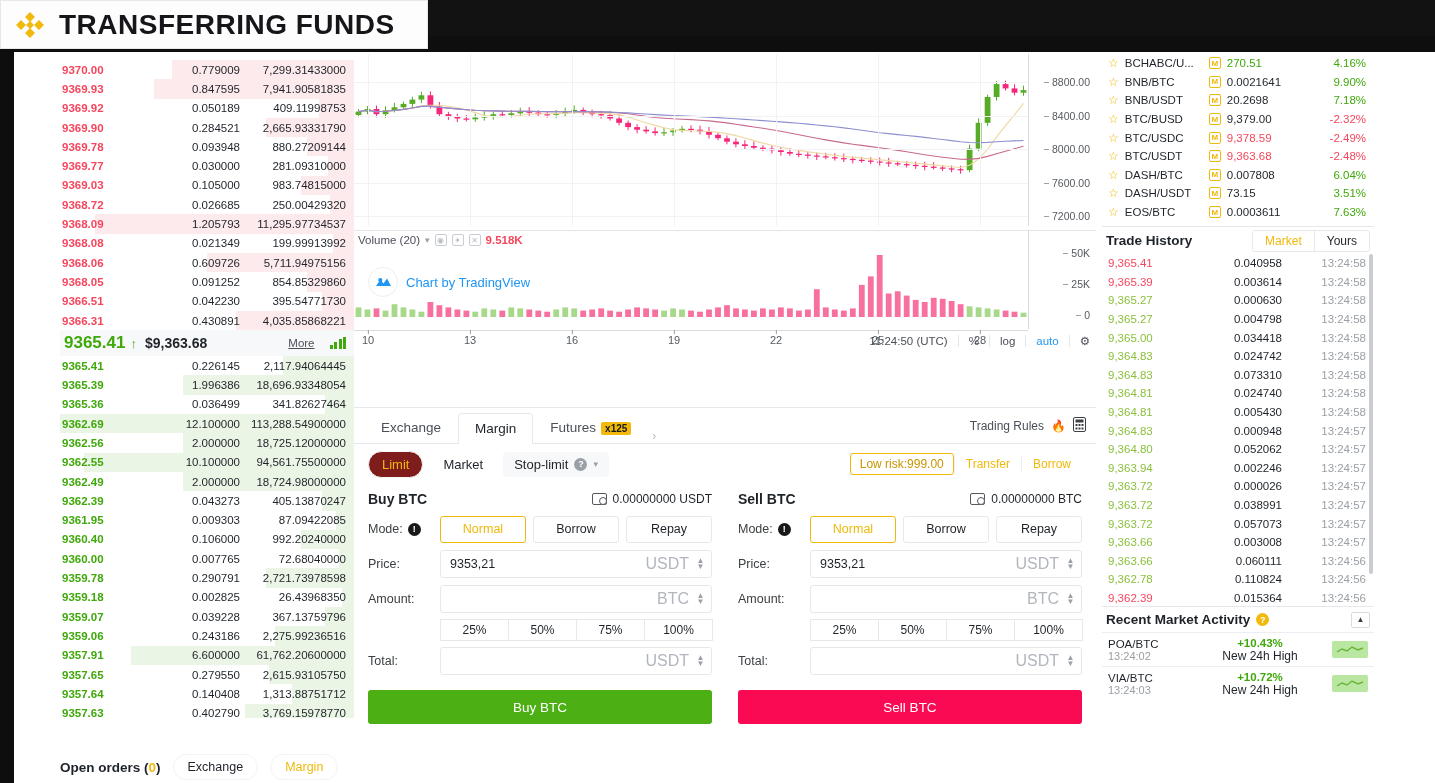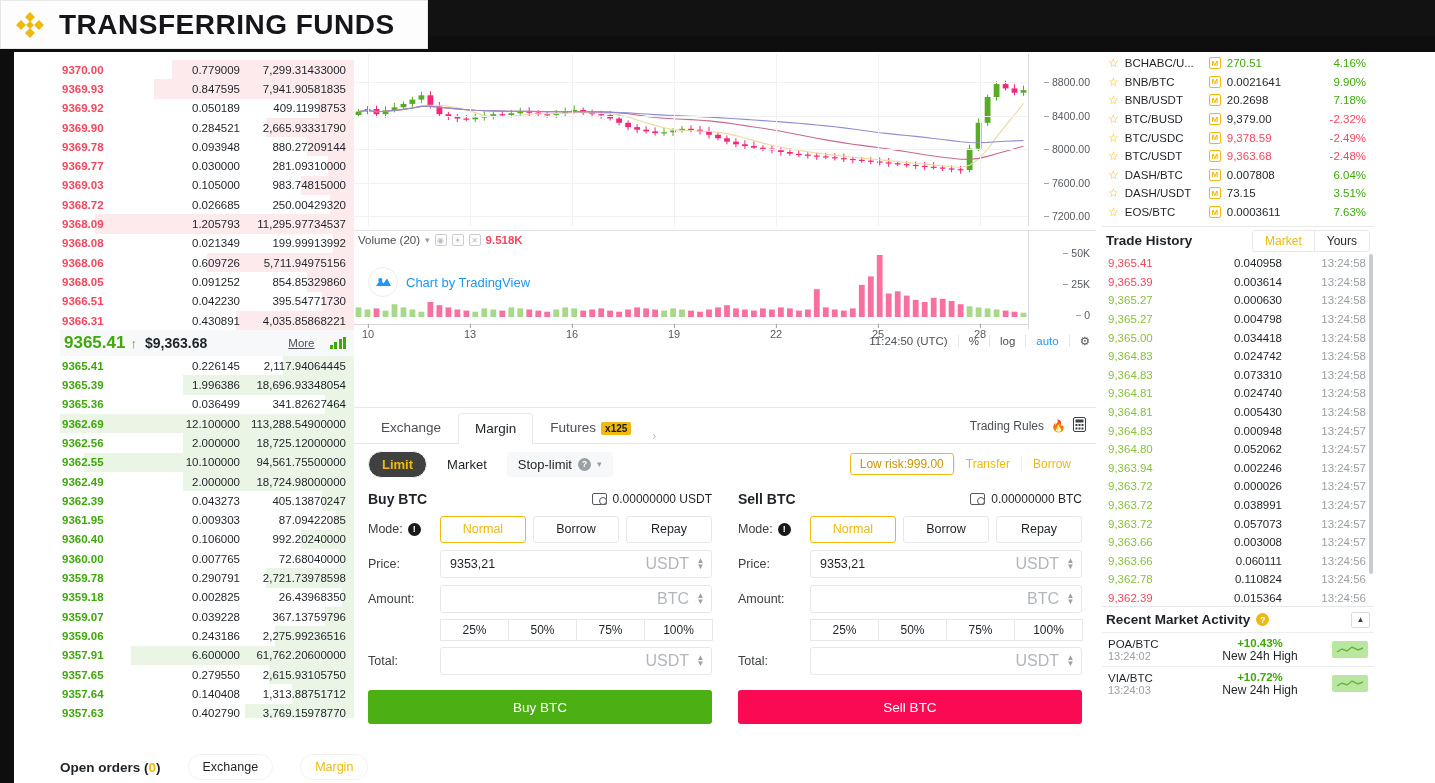--- a/index.html
+++ b/index.html
@@ -115,21 +115,21 @@
     position: absolute; left: 14px; top: 36px; display: flex; align-items: center;
     gap: 8px; z-index: 5;
   }
   .tv-circle {
     width: 30px; height: 30px; border-radius: 50%; border: 1px solid #eceef1;
     background: #fff; display: flex; align-items: center; justify-content: center;
   }
   .tv-text { color: #2196f3; font-size: 13px; }
 
   .xaxis {
-    position: absolute; left: 0; top: 270px; width: 674px; height: 20px;
+    position: absolute; left: 0; top: 276px; width: 674px; height: 20px;
     border-top: 1px solid #d9dbe0;
   }
   .xaxis span {
     position: absolute; top: 3px; font-size: 11px; color: #55595f; transform: translateX(-50%);
   }
   .xaxis span::before {
     content: ""; position: absolute; left: 50%; top: -4px; width: 1px; height: 4px; background: #9aa0a6;
   }
   .chart-foot {
     position: absolute; right: 4px; top: 280px; display: flex; align-items: center;
@@ -167,21 +167,21 @@
   }
 
   .order-types {
     height: 40px; display: flex; align-items: center; gap: 6px; padding: 0 14px;
     position: relative;
   }
   .ot {
     padding: 5px 13px; font-size: 13px; border-radius: 16px; cursor: pointer;
     color: #1e2329; border: 1px solid transparent;
   }
-  .ot.sel { color: #f0b90b; border-color: #f7f8f9; background: #404040; font-weight: bold; }
+  .ot.sel { color: #f0b90b; border-color: #f7f8f9; background: #7f1d1d; }
   .ot.plain { background: #fff; }
   .ot-stop {
     display: flex; align-items: center; gap: 6px; padding: 5px 11px;
     font-size: 13px; background: #f7f8f9; border-radius: 4px; cursor: pointer;
   }
   .qmark {
     width: 13px; height: 13px; border-radius: 50%; background: #9aa0a6; color: #fff;
     font-size: 9px; display: inline-flex; align-items: center; justify-content: center;
     font-weight: 700;
   }
@@ -307,21 +307,21 @@
   .rma-mid { flex: 1; text-align: center; }
   .rma-pct { font-size: 11.5px; color: #3fa80a; font-weight: 700; }
   .rma-note { font-size: 12px; color: #1e2329; }
   .rma-spark {
     width: 36px; height: 17px; background: #b9e6a0; border-radius: 2px;
     display: flex; align-items: center; justify-content: center;
   }
 
   
   .openorders {
-    position: absolute; left: 46px; top: 702px; display: flex; align-items: center; gap: 27px;
+    position: absolute; left: 46px; top: 702px; display: flex; align-items: center; gap: 12px;
   }
   .oo-title { font-size: 13.5px; font-weight: 700; color: #1e2329; }
   .oo-count { color: #f0b90b; }
   .oo-tab {
     padding: 5px 14px; font-size: 12.5px; border-radius: 15px; cursor: pointer;
     background: #fff; color: #1e2329; border: 1px solid #f2f3f5;
   }
   .oo-tab.active { color: #f0b90b; }
 </style>
 </head>

